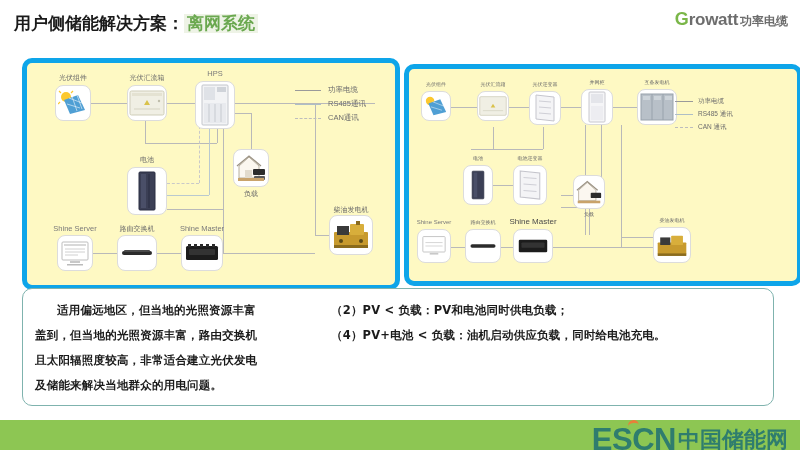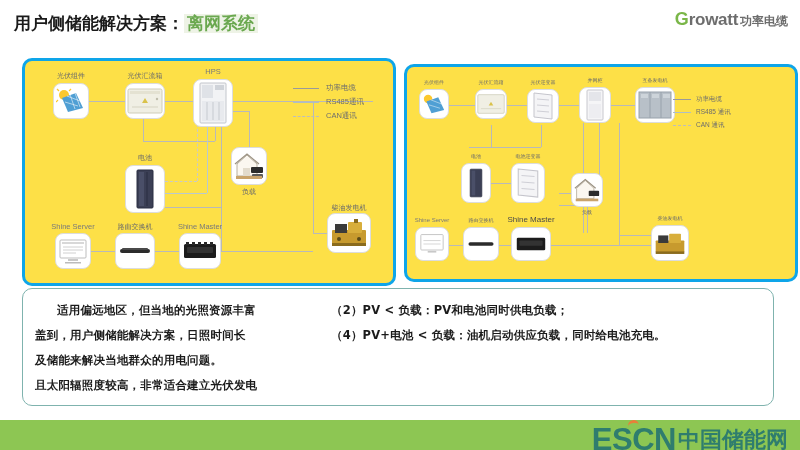--- a/index.html
+++ b/index.html
@@ -24,22 +24,22 @@
     padding:0 3px;
   }
   .logo{position:absolute;right:12px;top:10px;display:flex;align-items:baseline;}
   .logo .g{color:#7ab648;font-size:18px;font-weight:bold;line-height:1;}
   .logo .rest{color:#6d6d6d;font-size:17px;font-weight:bold;line-height:1;letter-spacing:-.3px;}
   .logo .cn{color:#6d6d6d;font-size:12px;font-weight:bold;margin-left:2px;line-height:1;}
 
   
   .diagram{
     position:absolute;
-    background:#fde047;
-    border:3px solid #0ea5e9;
+    background:#fef9c3;
+    border:5px solid #0ea5e9;
     border-radius:10px;
   }
   #diagram-left{left:22px;top:58px;width:368px;height:222px;}
   #diagram-right{left:404px;top:64px;width:388px;height:212px;}
 
   .node{
     position:absolute;
     background:#ffffff;
     border:1px solid #dcdcdc;
     border-radius:8px;
@@ -426,23 +426,23 @@
       <div class="row">
         <span class="swatch can"></span>
         <span class="ltxt">CAN 通讯</span>
       </div>
     </div>
   </div>
 
   <div class="textbox">
     <div class="col-left">
       <div class="ptext"><span class="ind"></span><span>适用偏远地区，但当地的光照资源丰富</span></div>
-      <div class="ptext">盖到，用户侧储能解决方案，日照时间长</div>
+      <div class="ptext">盖到，但当地的光照资源丰富，路由交换机</div>
+      <div class="ptext">且太阳辐照度较高，非常适合建立光伏发电</div>
       <div class="ptext">及储能来解决当地群众的用电问题。</div>
-      <div class="ptext">且太阳辐照度较高，非常适合建立光伏发电</div>
     </div>
     <div class="col-right">
       <div class="bullet">（2）PV &lt; 负载：PV和电池同时供电负载；</div>
       <div class="bullet">（4）PV+电池 &lt; 负载：油机启动供应负载，同时给电池充电。</div>
     </div>
   </div>
 
   <div class="footer"></div>
   <div class="wm">
     <span class="escn"><span>ESCN</span><span class="hook"></span></span>

